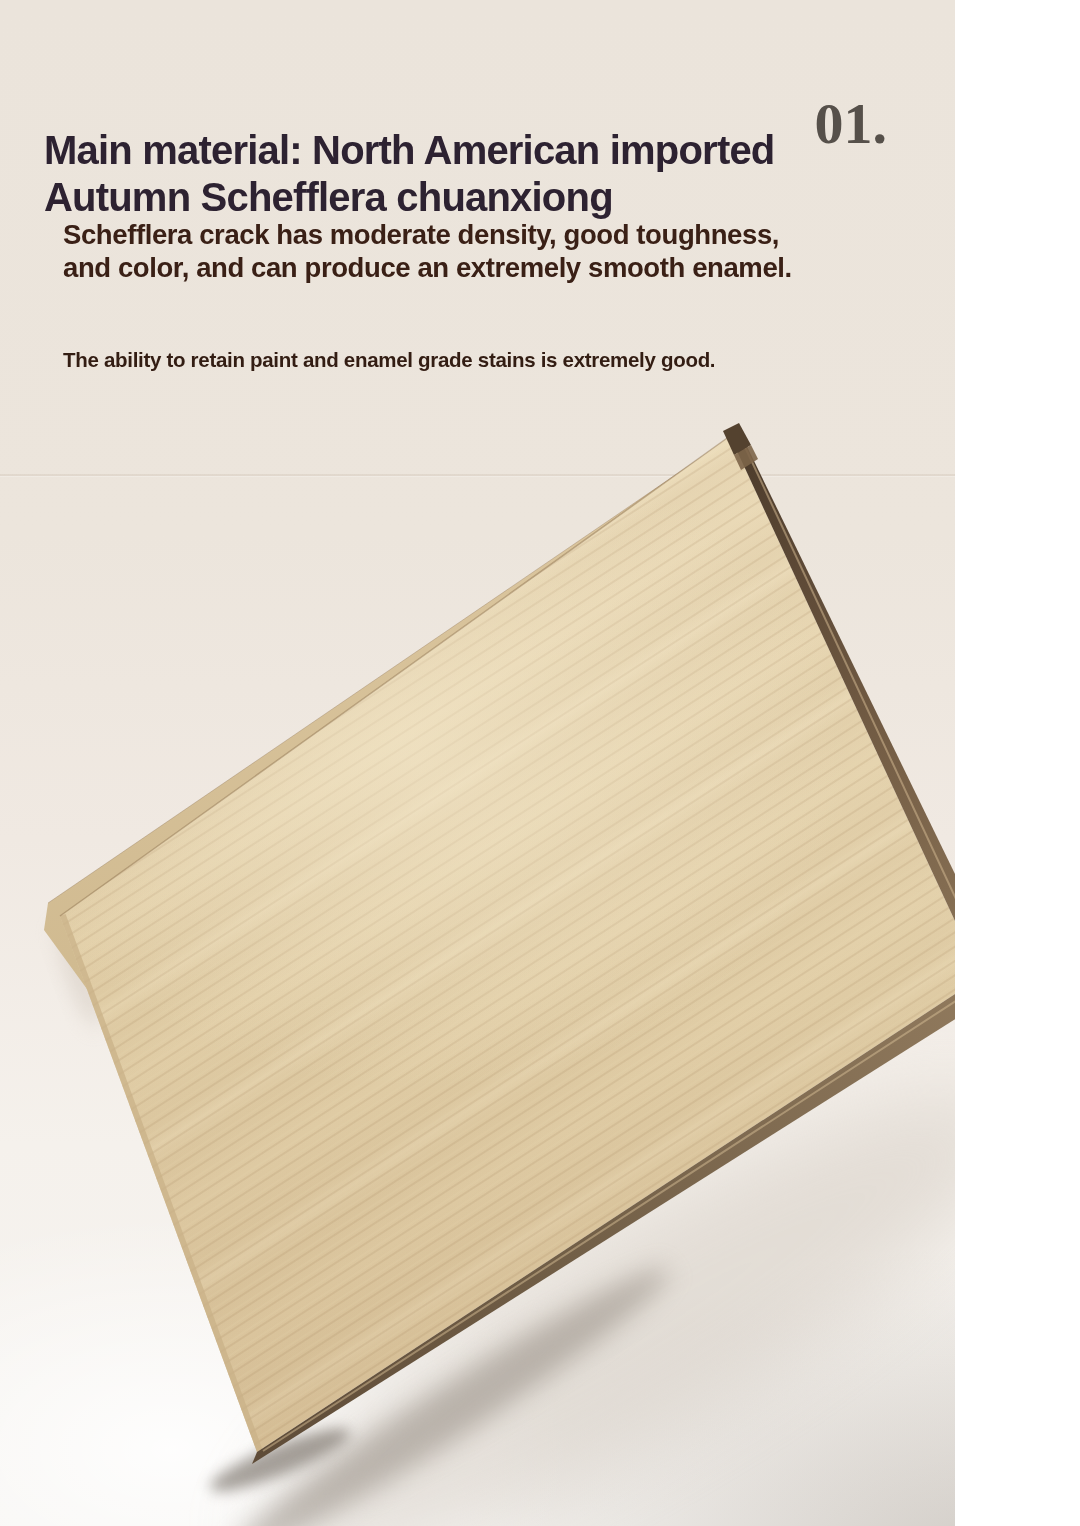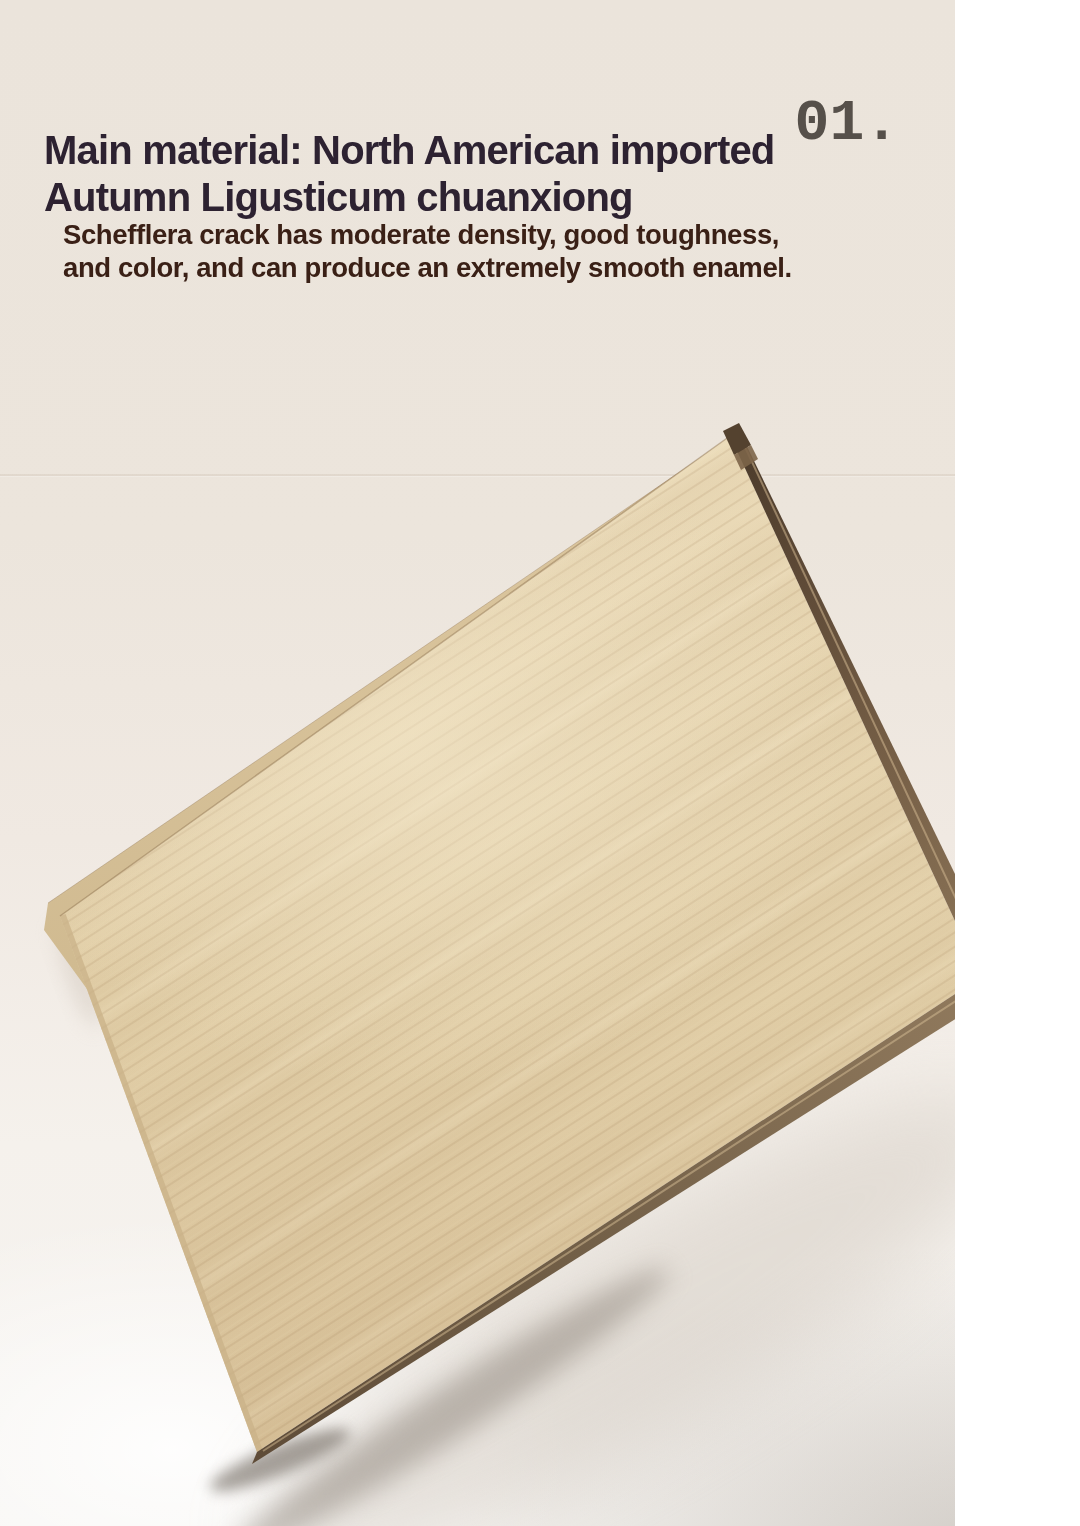--- a/index.html
+++ b/index.html
@@ -15,22 +15,22 @@
     position:absolute;left:0;top:474px;width:100%;height:3px;
     background:linear-gradient(180deg, rgba(148,124,99,0.12) 0%, rgba(148,124,99,0.12) 55%, rgba(255,255,255,0.22) 56%, rgba(255,255,255,0.22) 100%);
   }
   .title{
     position:absolute;left:44px;top:100px;
     font-size:40px;line-height:47px;font-weight:700;
     letter-spacing:-0.8px;color:#2d2231;
   }
   .title .ln{display:block;}
   .section-number{
-    position:absolute;right:56px;top:94px;
-    font-family:Liberation Mono, monospace;
+    position:absolute;right:68px;top:94px;
+    font-family:Liberation Serif, serif;
     font-size:58px;line-height:60px;font-weight:700;
     letter-spacing:0px;color:#56504a;
   }
   .lead{
     position:absolute;left:63px;top:219px;
     font-size:27.5px;line-height:32.5px;font-weight:700;
     letter-spacing:-0.4px;color:#3a2016;
   }
   .lead .ln{display:block;}
   .note{
@@ -131,24 +131,25 @@
       <line x1="985" y1="982" x2="263" y2="1451" stroke="rgba(214,189,149,0.5)" stroke-width="2"></line>
       <polygon points="998,950 1014,946 1019,962 1005,970" fill="#8d7a5f"></polygon>
       <line x1="1014" y1="946" x2="1019" y2="962" stroke="#c9b89c" stroke-width="2"></line>
       <polygon points="723,431 739,423 751,445 734,455" fill="#54422f"></polygon>
       <polygon points="734,455 751,445 758,459 741,470" fill="#7d6549" opacity="0.9"></polygon>
     </g>
   </svg>
 
   <h1 class="title">
     <span class="ln">Main material: North American imported</span>
-    <span class="ln">Autumn Ligusticum chuanxiong</span>
+    <span class="ln">Autumn Schefflera chuanxiong</span>
   </h1>
 
   <div class="section-number">01.</div>
 
   <div class="lead">
     <span class="ln">Schefflera crack has moderate density, good toughness,</span>
     <span class="ln">and color, and can produce an extremely smooth enamel.</span>
   </div>
 
+  <div class="note">The ability to retain paint and enamel grade stains is extremely good.</div>
 
 </div>
 
 </body></html>

